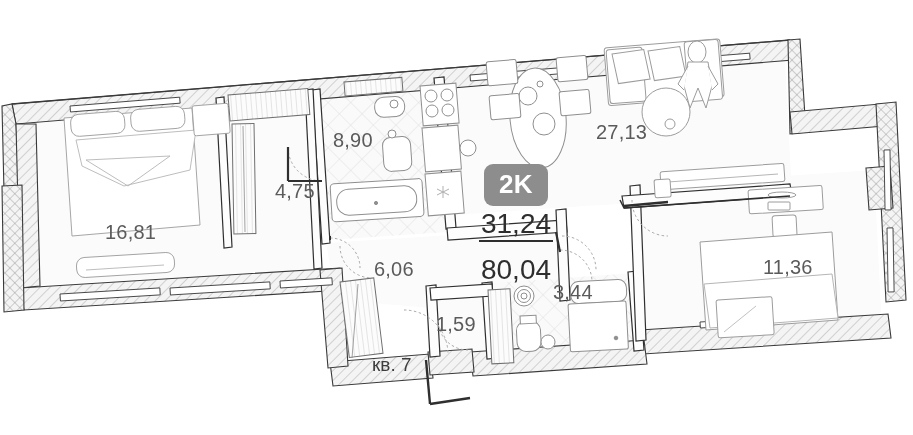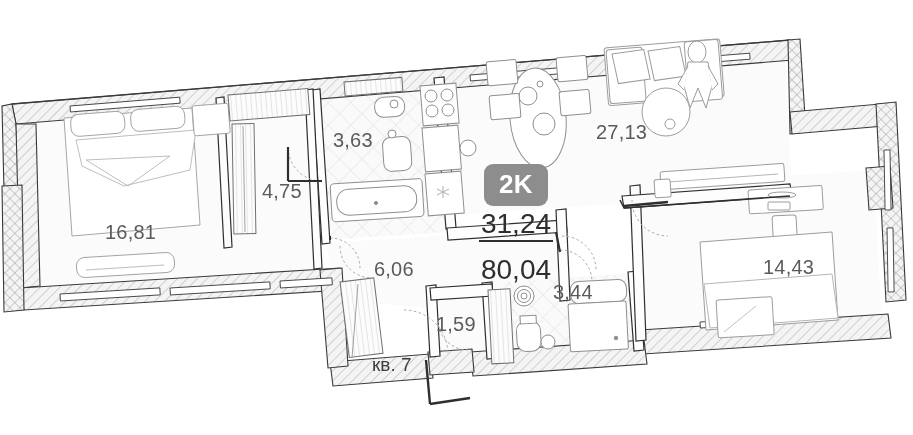--- a/index.html
+++ b/index.html
@@ -359,27 +359,27 @@
     </g>
 
     <g fill="none" stroke="#2f2f2f" stroke-width="1.6">
       <polyline points="624,208 790,196"></polyline>
       <polyline points="620,200 624,208"></polyline>
     </g>
 
   </svg>
 
   <div class="area-label" style="left:105px; top:221px;">16,81</div>
-  <div class="area-label" style="left:262px; top:180px;">4,75</div>
-  <div class="area-label" style="left:333px; top:129px;">3,63</div>
+  <div class="area-label" style="left:275px; top:180px;">4,75</div>
+  <div class="area-label" style="left:333px; top:129px;">8,90</div>
   <div class="area-label" style="left:596px; top:121px;">27,13</div>
   <div class="area-label" style="left:374px; top:258px;">6,06</div>
   <div class="area-label" style="left:436px; top:313px;">1,59</div>
   <div class="area-label" style="left:553px; top:281px;text-align:center;">3,44</div>
-  <div class="area-label" style="left:763px; top:256px;">14,43</div>
+  <div class="area-label" style="left:763px; top:256px;">11,36</div>
 
   <div class="apt-label" style="left:372px; top:354px;">кв. 7</div>
 
   <div id="summary-block">
     <div id="type-badge">2K</div>
     <div id="area-fraction">
       <span id="area-living">31,24</span>
       <span id="area-total">80,04</span>
     </div>
   </div>

